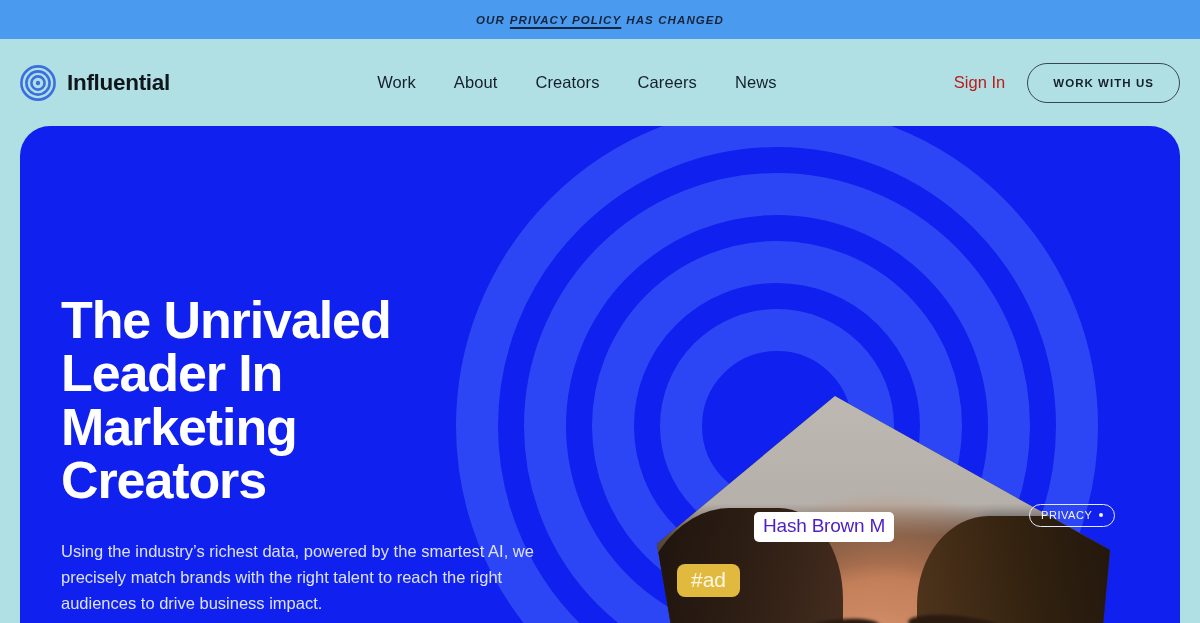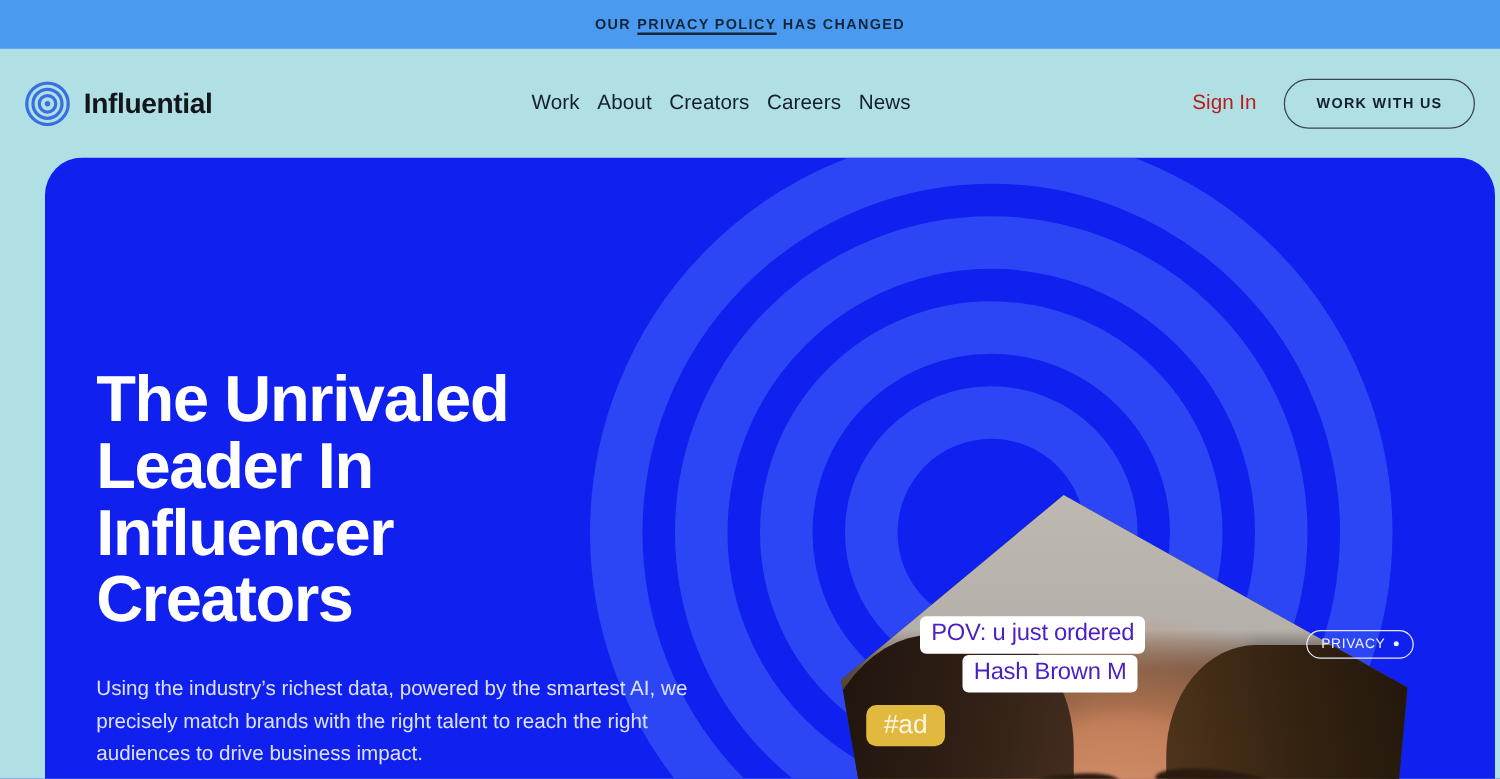--- a/index.html
+++ b/index.html
@@ -19,20 +19,21 @@
 
   
   .announce-bar {
     height: 39px;
     background: #4A9BF0;
     display: flex;
     align-items: center;
     justify-content: center;
     position: relative;
     z-index: 40;
+    font-style: italic;
   }
   .announce-text {
     font-size: 11.5px;
     font-weight: 700;
     letter-spacing: 1.1px;
     color: #14243B;
     white-space: nowrap;
     display: flex;
     align-items: center;
     gap: 5px;
@@ -72,21 +73,21 @@
     font-weight: 700;
     color: #11151C;
     letter-spacing: -0.3px;
   }
 
   .main-nav {
     flex: 1 1 auto;
     display: flex;
     align-items: flex-end;
     justify-content: center;
-    gap: 14px;
+    gap: 38px;
     margin-left: 30px;
   }
   .nav-link {
     font-size: 16.5px;
     color: #16202C;
     cursor: pointer;
     white-space: nowrap;
     letter-spacing: 0.1px;
   }
 
@@ -111,21 +112,21 @@
     font-size: 11.5px;
     font-weight: 700;
     letter-spacing: 1.05px;
     color: #16202C;
     cursor: pointer;
     white-space: nowrap;
   }
 
   
   .hero-wrap {
-    padding: 0 36px;
+    padding: 0 20px;
     height: 497px;
   }
   .hero-card {
     position: relative;
     width: 1160px;
     height: 600px;
     background: #1020EE;
     border-radius: 30px;
     overflow: hidden;
   }
@@ -347,42 +348,41 @@
         <circle cx="357" cy="300" r="232" stroke-width="42"></circle>
         <circle cx="357" cy="300" r="164" stroke-width="42"></circle>
         <circle cx="357" cy="300" r="96" stroke-width="42"></circle>
       </g>
     </svg>
 
     <div class="hero-copy">
       <h1 class="hero-title">
         <span>The Unrivaled</span><br>
         <span>Leader In</span><br>
-        <span>Influencer</span><br>
+        <span>Marketing</span><br>
         <span>Creators</span>
       </h1>
       <p class="hero-sub">Using the industry’s richest data, powered by the smartest AI, we precisely match brands with the right talent to reach the right audiences to drive business impact.</p>
     </div>
 
     <div class="media-stage">
 
       <div class="pentagon">
         <div class="photo">
           <div class="bg-warm"></div>
           <div class="bg-cool"></div>
           <div class="hair-left"></div>
           <div class="hair-right"></div>
           <div class="brow-l"></div>
           <div class="brow-r"></div>
 
         </div>
       </div>
 
       <div class="pov-caption">
-        <span class="pov-line">POV: u just ordered</span>
         <br>
         <span class="pov-line second">Hash Brown M</span>
       </div>
 
       <div class="ad-badge">#ad</div>
 
       <div class="searched-pill">
         <span class="label">PRIVACY</span>
         <span class="dot"></span>
       </div>

